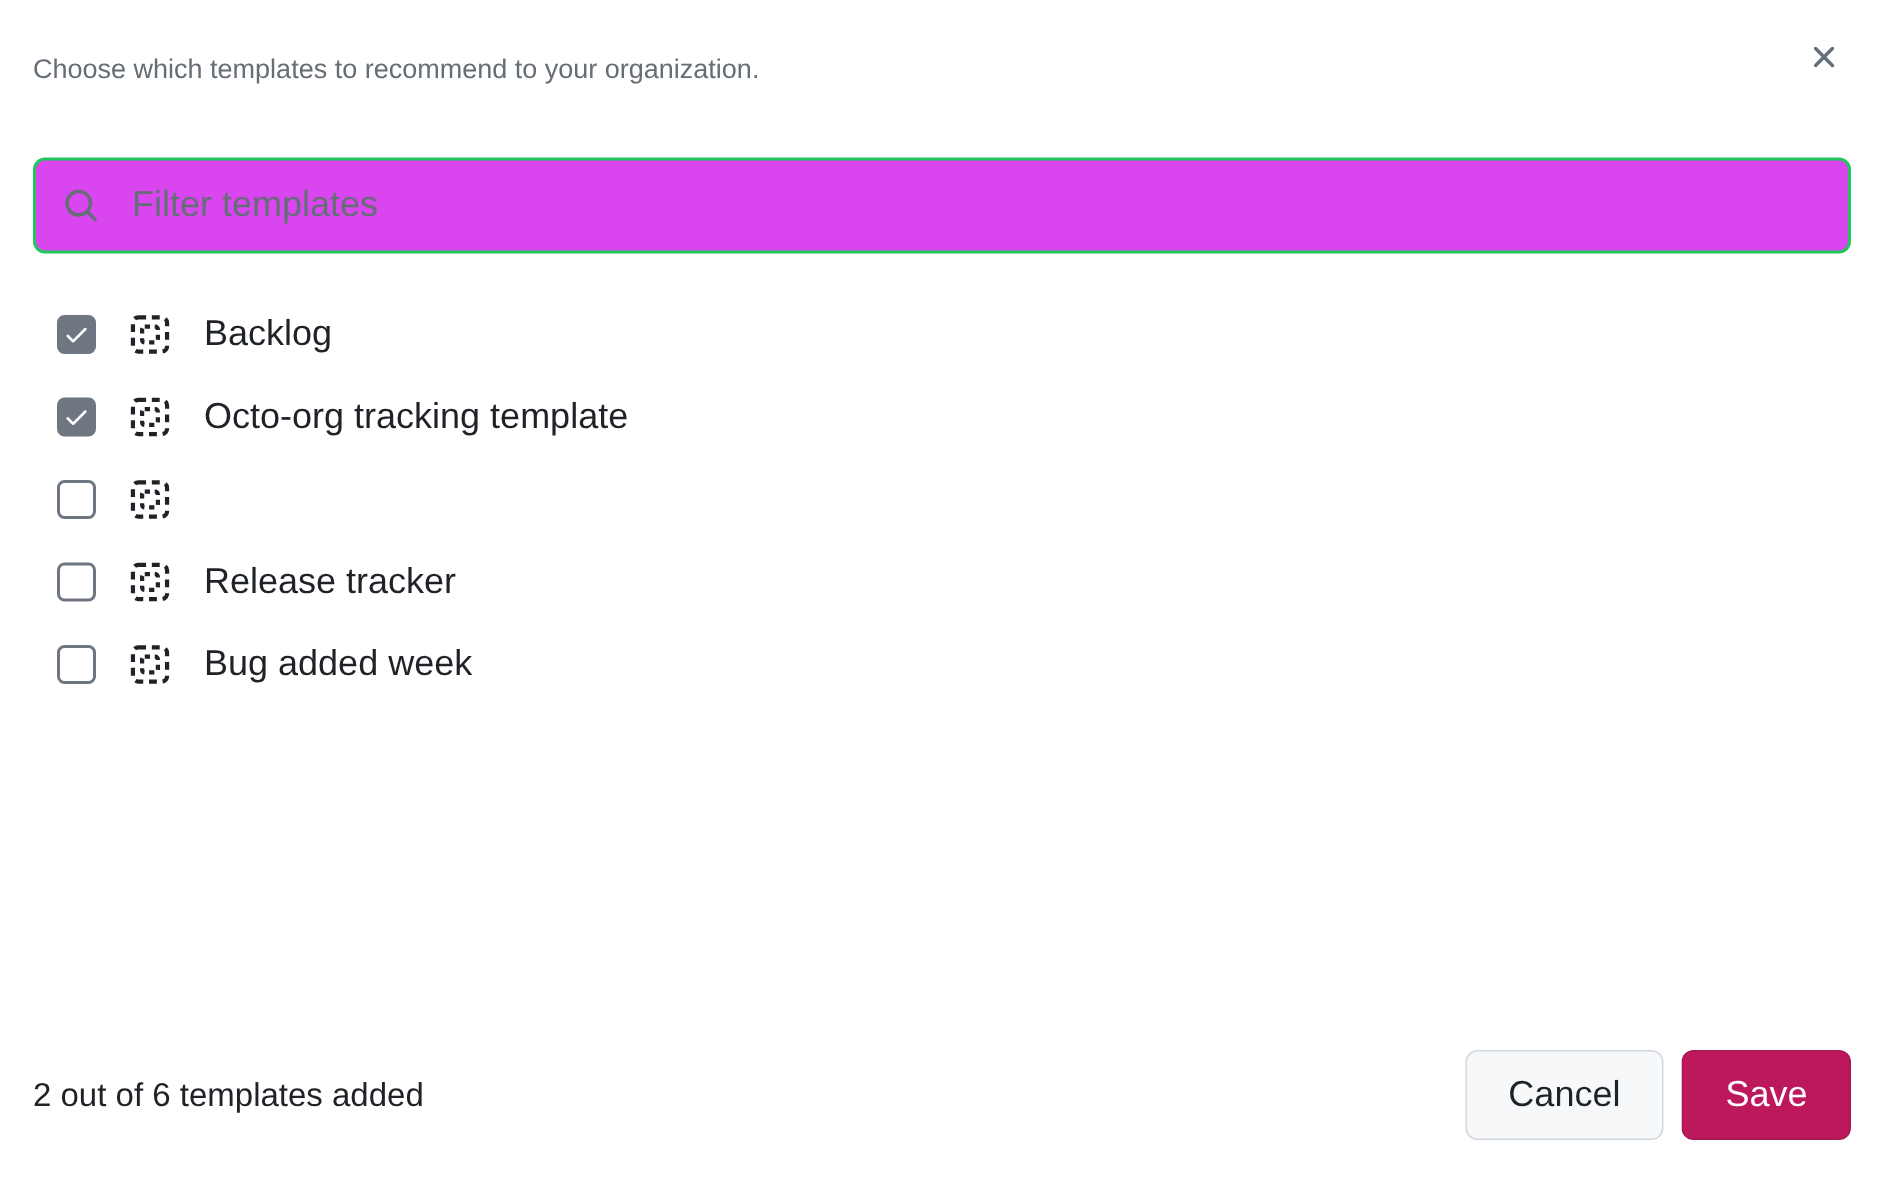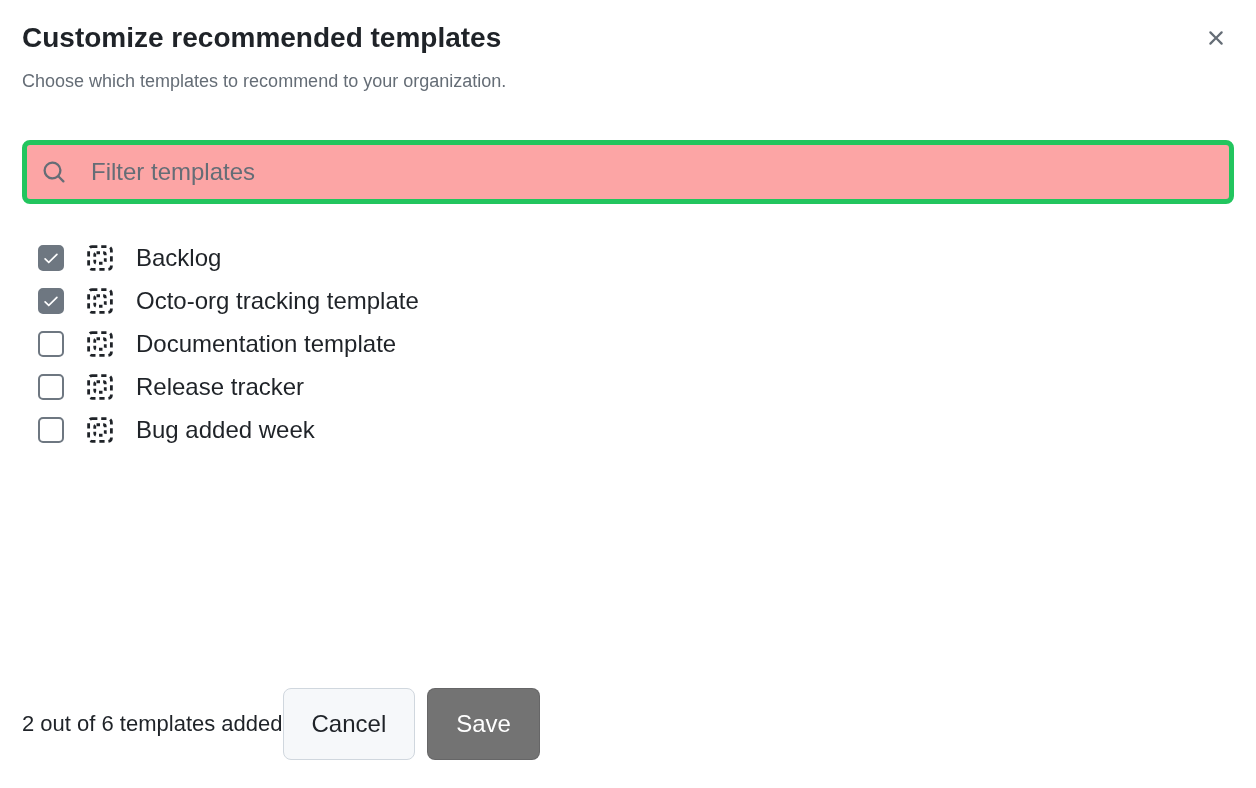--- a/index.html
+++ b/index.html
@@ -52,26 +52,26 @@
       height: 24px;
     }
     .search-wrap {
       margin-top: 48px;
       position: relative;
       width: 100%;
     }
     .search-input {
       width: 100%;
       height: 64px;
-      border: 5px solid #22c55e;
+      border: 2px solid #22c55e;
       border-radius: 8px;
       padding: 0 20px 0 64px;
       font-size: 24px;
       color: #1f2328;
-      background: #fca5a5;
+      background: #d946ef;
       outline: none;
     }
     .search-input::placeholder {
       color: #656d76;
     }
     .search-icon-wrap {
       position: absolute;
       left: 20px;
       top: 50%;
       transform: translateY(-50%);
@@ -80,21 +80,21 @@
       align-items: center;
     }
     .search-icon-wrap svg {
       width: 24px;
       height: 24px;
     }
     .list {
       margin-top: 40px;
       display: flex;
       flex-direction: column;
-      gap: 15px;
+      gap: 27px;
       padding-left: 16px;
     }
     .list-row {
       display: flex;
       align-items: center;
       gap: 22px;
     }
     .checkbox {
       width: 26px;
       height: 26px;
@@ -126,62 +126,62 @@
       width: 100%;
       height: 100%;
     }
     .template-label {
       font-size: 24px;
       color: #1f2328;
     }
     .footer {
       margin-top: auto;
       display: flex;
+      justify-content: space-between;
       align-items: center;
       padding-bottom: 8px;
     }
     .status-text {
       font-size: 22px;
       color: #1f2328;
     }
     .footer-buttons {
       display: flex;
       gap: 12px;
     }
     .btn {
-      height: 72px;
+      height: 60px;
       padding: 0 28px;
       border-radius: 8px;
       font-size: 24px;
       font-weight: 500;
       cursor: pointer;
       border: 1px solid transparent;
       display: inline-flex;
       align-items: center;
       justify-content: center;
     }
     .btn-cancel {
       background: #f6f8fa;
       border-color: #d0d7de;
       color: #1f2328;
     }
     .btn-save {
-      background: #737373;
+      background: #be185d;
       border-color: rgba(31,35,40,0.15);
       color: #ffffff;
     }
   </style>
 </head>
 <body>
 
 <div class="dialog">
 
   <div class="header-row">
     <div>
-      <h1 class="title">Customize recommended templates</h1>
       <p class="subtitle">Choose which templates to recommend to your organization.</p>
     </div>
     <button class="close-btn">
       <span>
         <svg viewBox="0 0 16 16" fill="currentColor">
             <path d="M3.72 3.72a.75.75 0 0 1 1.06 0L8 6.94l3.22-3.22a.75.75 0 1 1 1.06 1.06L9.06 8l3.22 3.22a.75.75 0 1 1-1.06 1.06L8 9.06l-3.22 3.22a.75.75 0 0 1-1.06-1.06L6.94 8 3.72 4.78a.75.75 0 0 1 0-1.06Z"></path>
           </svg>
       </span>
     </button>
   </div>
@@ -220,21 +220,20 @@
             <rect x="5" y="5" width="6" height="6" rx="1" stroke-dasharray="2 1.8"></rect>
           </svg></span>
         <span class="template-label">Octo-org tracking template</span>
       </div>
       <div class="list-row">
         <div class="checkbox"></div>
         <span class="template-icon"><svg viewBox="0 0 16 16" fill="none" stroke="currentColor" stroke-width="1.6">
             <rect x="1.5" y="1.5" width="13" height="13" rx="2" stroke-dasharray="3 2.2"></rect>
             <rect x="5" y="5" width="6" height="6" rx="1" stroke-dasharray="2 1.8"></rect>
           </svg></span>
-        <span class="template-label">Documentation template</span>
       </div>
       <div class="list-row">
         <div class="checkbox"></div>
         <span class="template-icon"><svg viewBox="0 0 16 16" fill="none" stroke="currentColor" stroke-width="1.6">
             <rect x="1.5" y="1.5" width="13" height="13" rx="2" stroke-dasharray="3 2.2"></rect>
             <rect x="5" y="5" width="6" height="6" rx="1" stroke-dasharray="2 1.8"></rect>
           </svg></span>
         <span class="template-label">Release tracker</span>
       </div>
       <div class="list-row">

